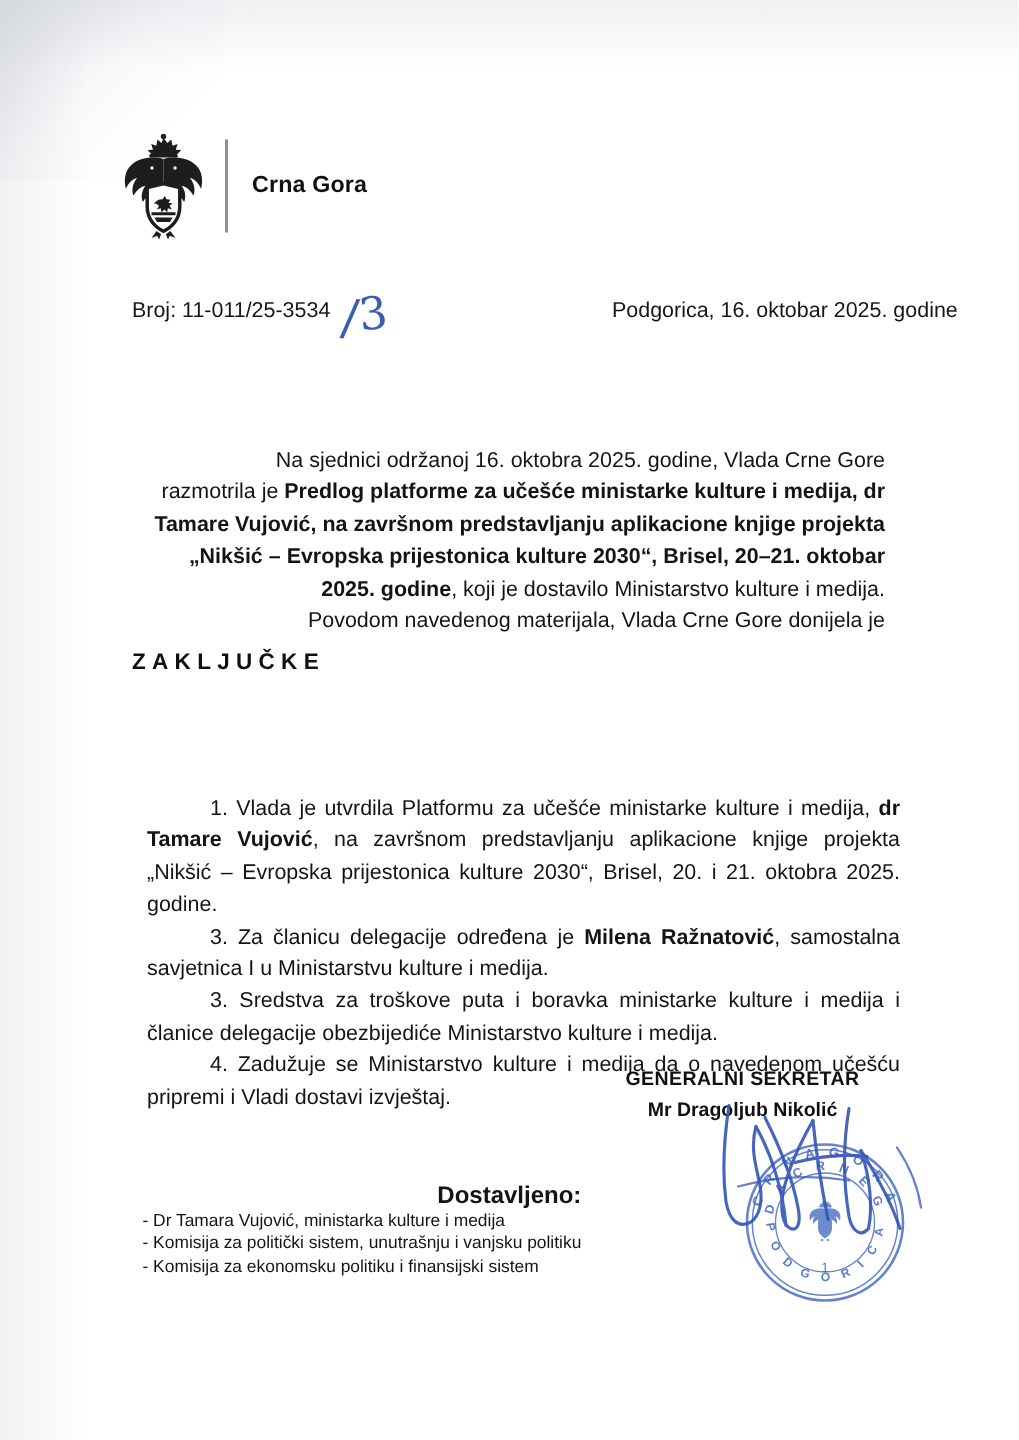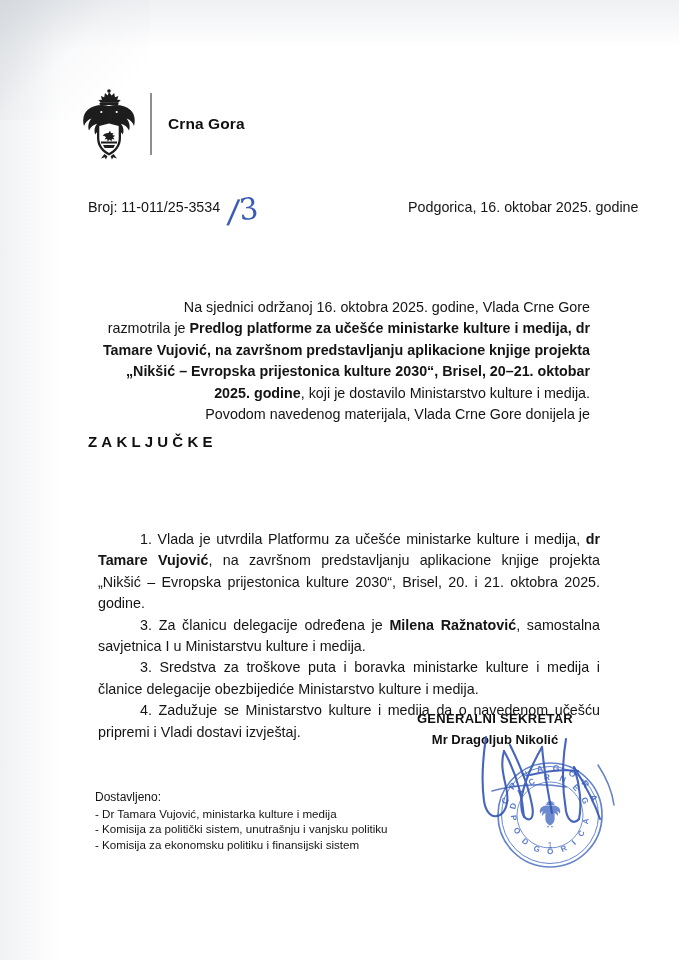--- a/index.html
+++ b/index.html
@@ -130,21 +130,21 @@
     pointer-events: none;
   }
   .seal svg { display: block; width: 100%; height: 100%; }
 
   
   .dostavljeno {
     position: absolute; left: 95px; top: 790px;
     font-size: 11.6px; line-height: 15.6px;
     color: #141414;
   }
-  .dostavljeno .dv-title { font-weight: normal; font-size: 12px; }
+  .dostavljeno .dv-title { font-weight: bold; font-size: 16px; text-align: right; }
   .dostavljeno ul { margin: 0; padding: 0; list-style: none; }
   .dostavljeno li { white-space: nowrap; }
 </style>
 </head>
 <body>
 
 <div class="page">
 
   <div class="scan-tint"></div>
   <div class="scan-tint-2"></div>

